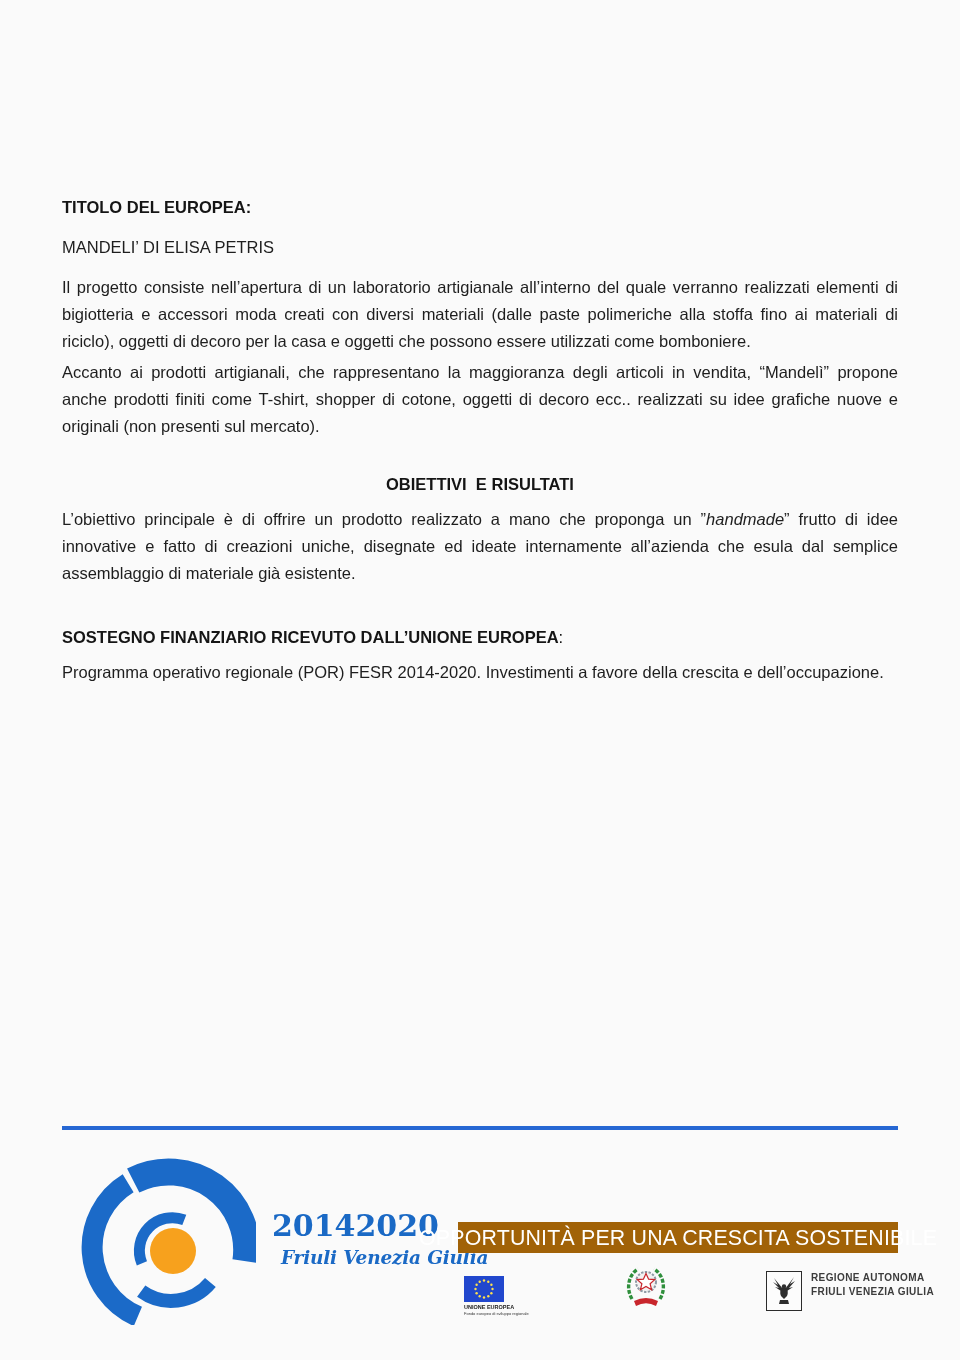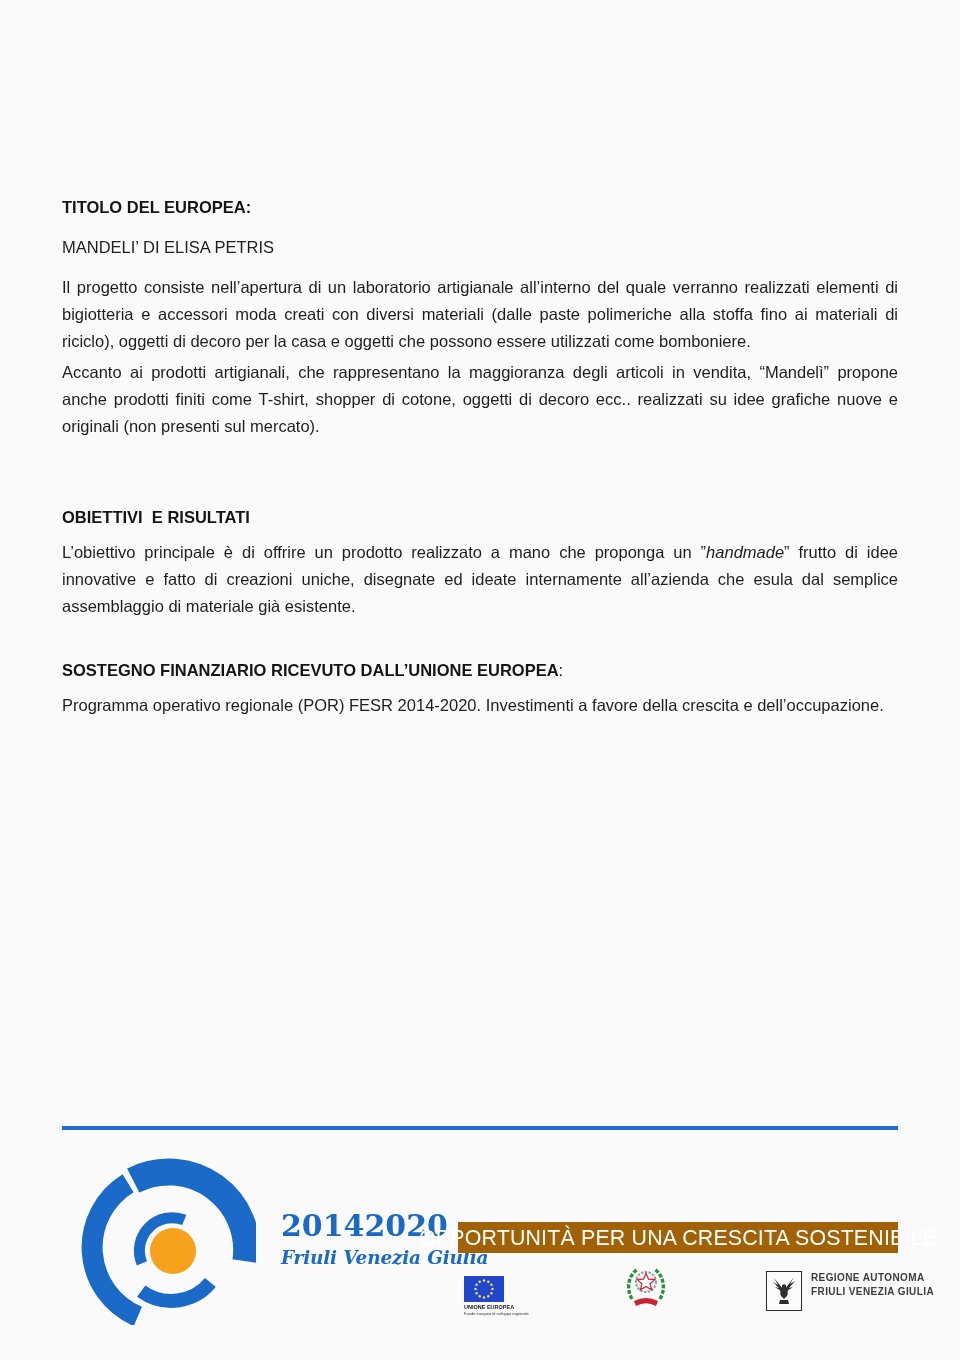--- a/index.html
+++ b/index.html
@@ -16,21 +16,21 @@
   .p .it{font-style:italic;}
   .colon{font-weight:normal;}
 
   .rule{position:absolute;left:62px;top:1126px;width:836px;height:4px;background:#2667d3;}
 
   .swirl{position:absolute;left:60px;top:1147px;}
 
   .porfesr{position:absolute;left:281px;top:1206px;width:170px;color:#1a69c5;
            font-family:"DejaVu Serif",serif;font-weight:bold;}
   .porfesr .l1{font-size:31px;line-height:34px;letter-spacing:.5px;white-space:nowrap;}
-  .porfesr .l2{display:flex;justify-content:flex-start;width:158px;font-size:30px;line-height:34px;margin-top:3px;}
+  .porfesr .l2{display:flex;justify-content:flex-end;width:158px;font-size:30px;line-height:34px;margin-top:3px;}
   .porfesr .l3{font-size:18.5px;line-height:22px;font-style:italic;font-weight:bold;margin-top:4px;white-space:nowrap;letter-spacing:-0.2px;}
 
   .banner{position:absolute;left:458px;top:1222px;width:440px;height:31px;
           background:#a16207;color:#ffffff;display:flex;align-items:center;justify-content:center;}
   .banner span{font-size:22px;letter-spacing:.2px;white-space:nowrap;transform:scaleX(.97);}
 
   .eu{position:absolute;left:464px;top:1276px;width:60px;}
   .eu .flag{width:40px;height:26px;background:#2147cd;position:relative;}
   .eu .lbl1{font-size:5.5px;font-weight:bold;line-height:7px;margin-top:2px;color:#222;white-space:nowrap;}
   .eu .lbl2{font-size:4px;line-height:5px;color:#333;white-space:nowrap;}
@@ -45,21 +45,21 @@
 </head>
 <body>
 
 <div class="content">
   <div class="h">TITOLO DEL EUROPEA:</div>
   <div class="p" style="margin-top:17px;">MANDELI’ DI ELISA PETRIS</div>
 
   <p class="p" style="margin-top:13px;">Il progetto consiste nell’apertura di un laboratorio artigianale all’interno del quale verranno realizzati elementi di bigiotteria e accessori moda creati con diversi materiali (dalle paste polimeriche alla stoffa fino ai materiali di riciclo), oggetti di decoro per la casa e oggetti che possono essere utilizzati come bomboniere.</p>
   <p class="p" style="margin-top:4px;">Accanto ai prodotti artigianali, che rappresentano la maggioranza degli articoli in vendita, “Mandelì” propone anche prodotti finiti come T-shirt, shopper di cotone, oggetti di decoro ecc.. realizzati su idee grafiche nuove e originali (non presenti sul mercato).</p>
 
-  <div class="h" style="margin-top:68px;">OBIETTIVI  E RISULTATI</div>
+  <div class="h" style="margin-top:35px;text-align:center;">OBIETTIVI  E RISULTATI</div>
   <p class="p" style="margin-top:12px;"><span>L’obiettivo principale è di offrire un prodotto realizzato a mano che proponga un ”</span><span class="it">handmade</span><span>” frutto di idee innovative e fatto di creazioni uniche, disegnate ed ideate internamente all’azienda che esula dal semplice assemblaggio di materiale già esistente.</span></p>
 
   <div class="h" style="margin-top:41px;"><span>SOSTEGNO FINANZIARIO RICEVUTO DALL’UNIONE EUROPEA</span><span class="colon">:</span></div>
   <p class="p" style="margin-top:12px;">Programma operativo regionale (POR) FESR 2014-2020. Investimenti a favore della crescita e dell’occupazione.</p>
 </div>
 
 <div class="rule"></div>
 
 <svg class="swirl" width="196" height="178" viewBox="0 0 196 178">
   <g fill="none" stroke="#1b6ac8">

